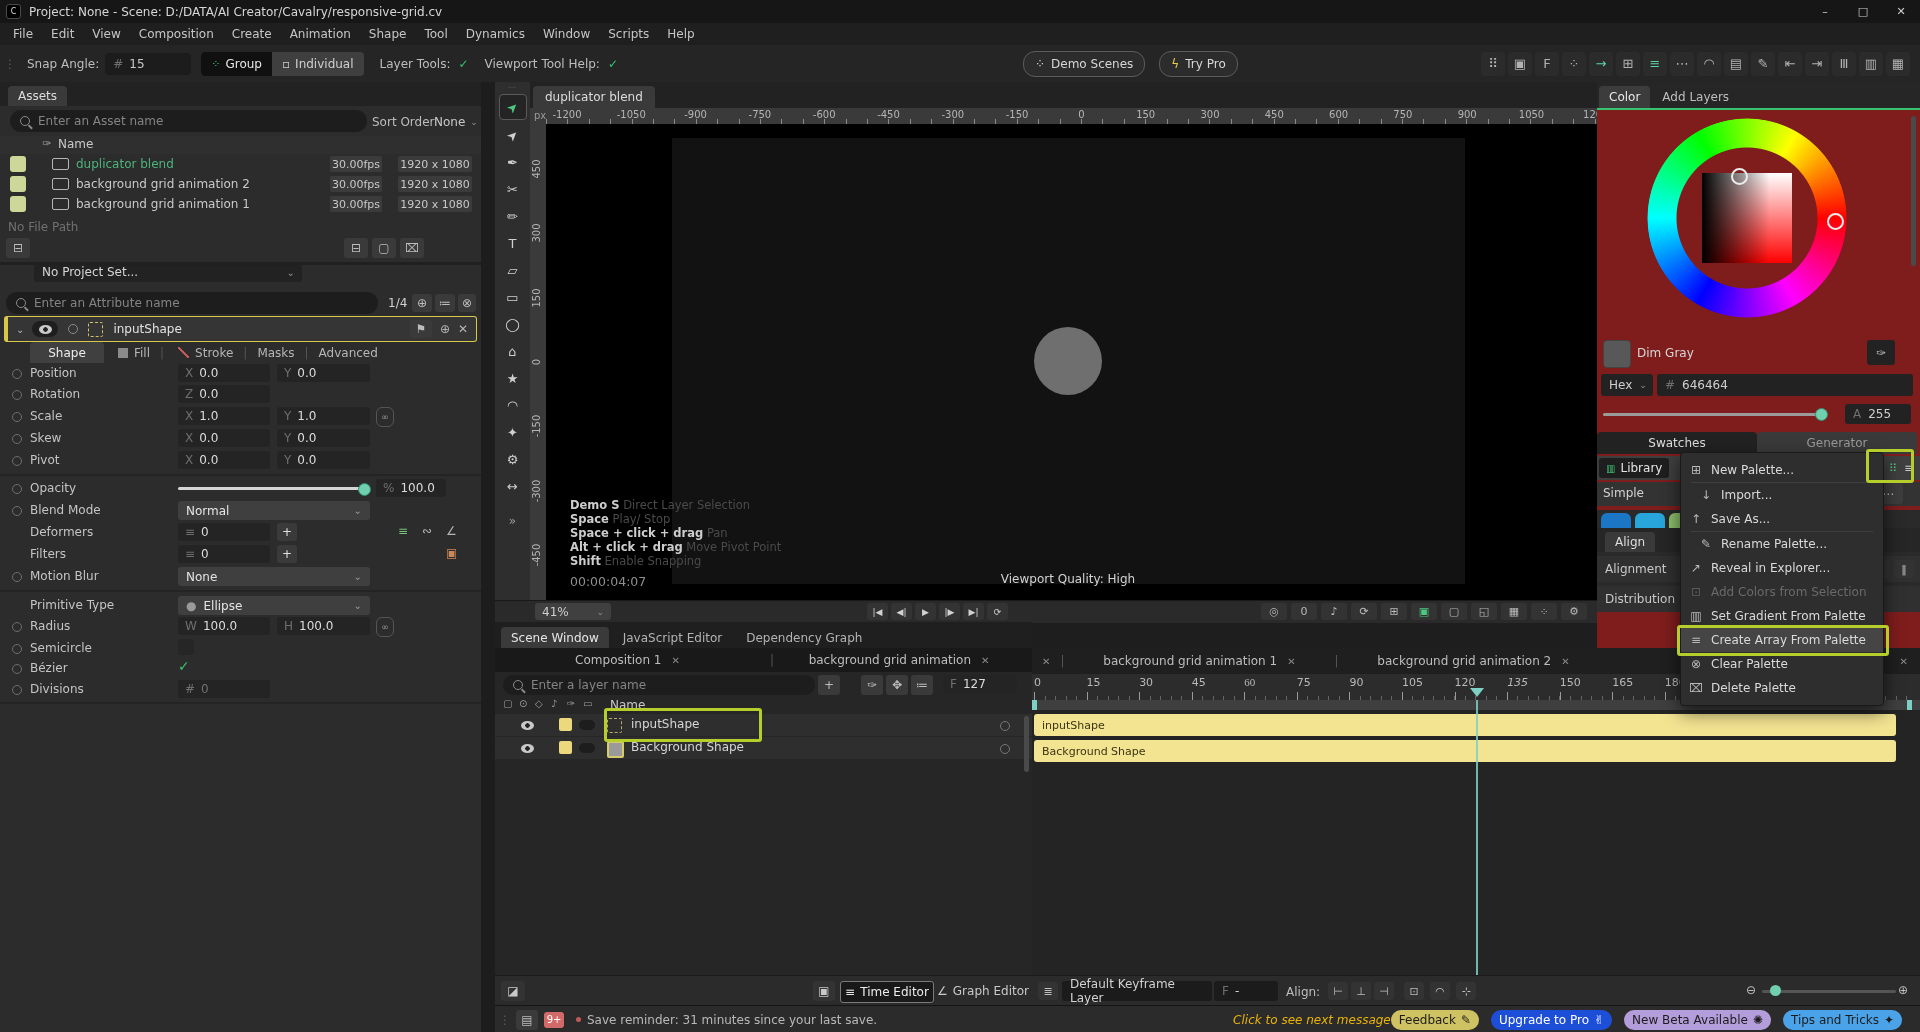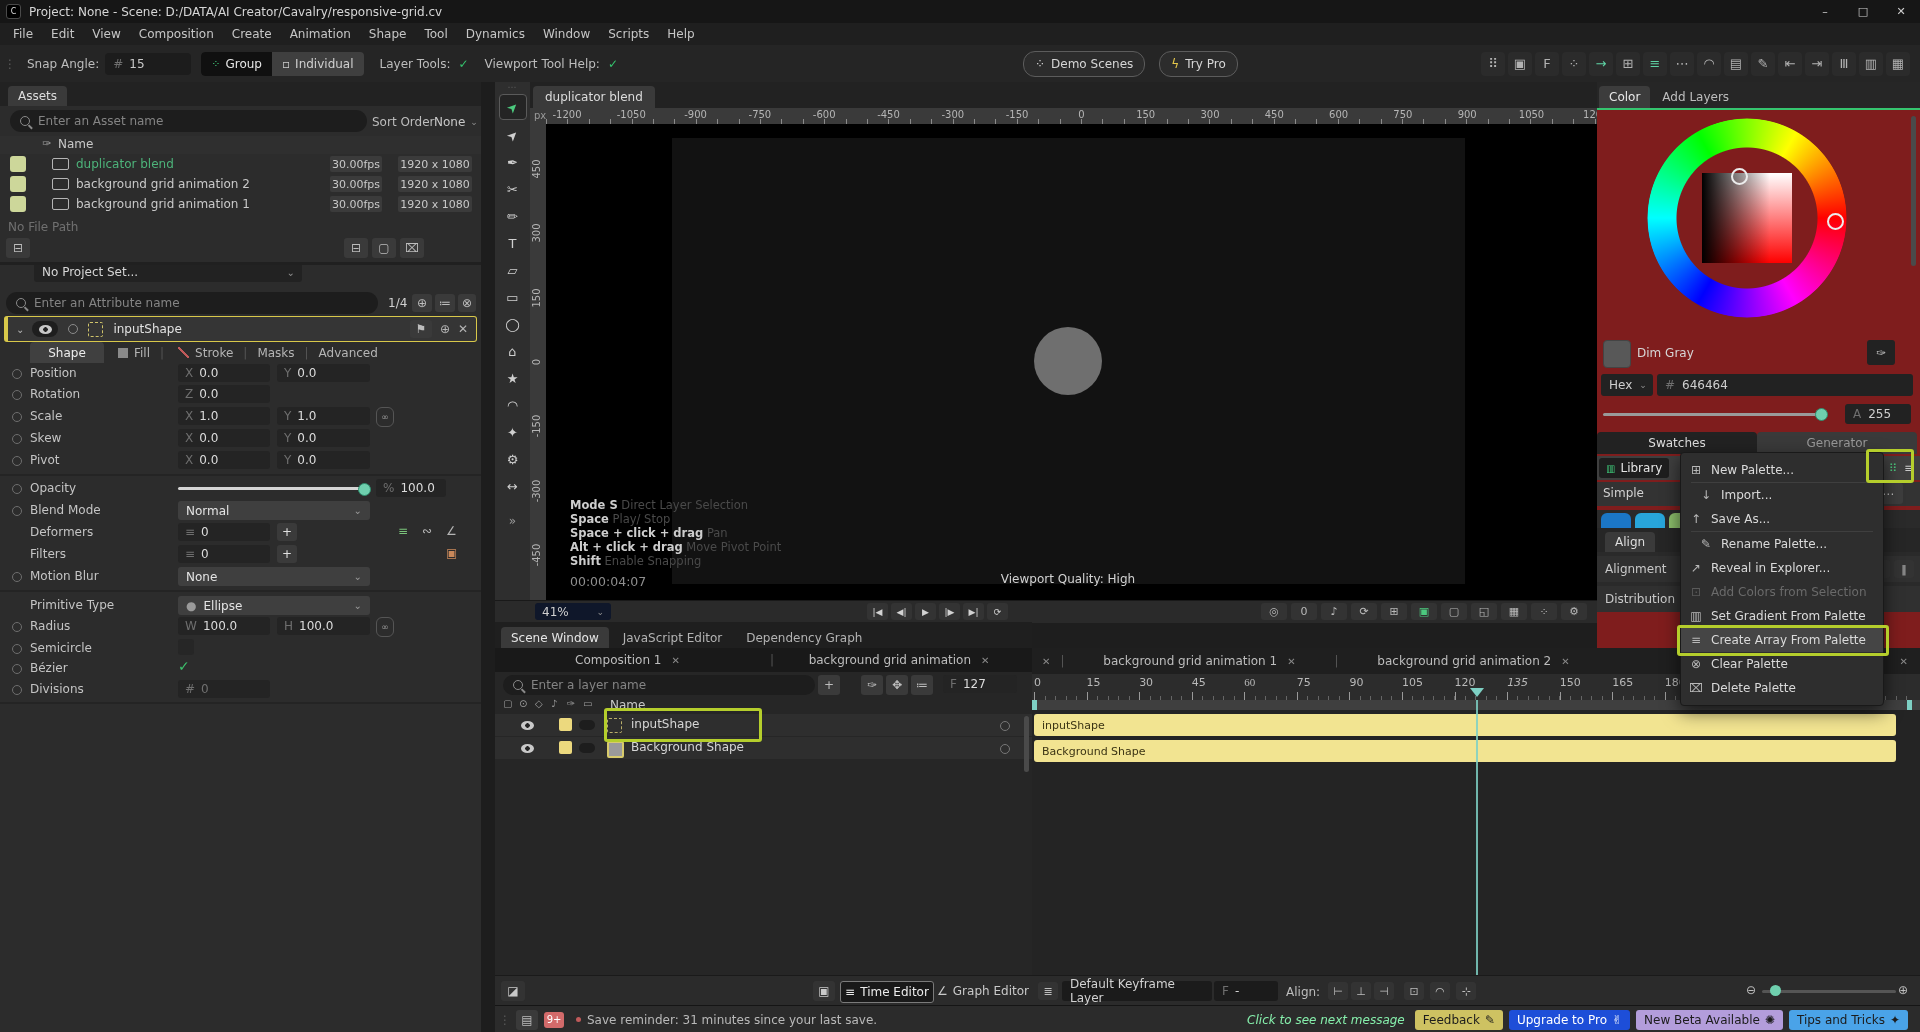--- a/index.html
+++ b/index.html
@@ -94,21 +94,21 @@
 .vlab{position:absolute;left:1px;transform:translateY(-50%);font-size:10px;color:#b5b5b5;writing-mode:vertical-rl;transform:translateY(-50%) rotate(180deg)}
 .canvas{left:546px;top:124px;width:1051px;height:476px;background:#000;overflow:hidden}
 .comprect{position:absolute;left:126px;top:14px;width:793px;height:446px;background:#121212}
 .circle{position:absolute;left:488px;top:203px;width:68px;height:68px;border-radius:50%;background:#6f6f6f}
 .hints{position:absolute;left:24px;top:374px;font-size:11.5px;line-height:14px}
 .hints b{color:#cdcdcd;font-weight:bold}
 .hints span{color:#4a4a4a}
 .timecode{position:absolute;left:24px;top:450px;color:#8f8f8f;font-size:12.5px}
 .vquality{position:absolute;left:397px;top:448px;width:250px;text-align:center;color:#d2d2d2}
 .vbottom{left:495px;top:600px;width:1102px;height:22px;background:#2a2a2a;border-top:1px solid #191919}
-.zoomsel{position:absolute;left:40px;top:2px;width:62px;height:17px;background:#0f172a;border-radius:3px;display:flex;align-items:center;padding:0 7px;color:#cfcfcf}
+.zoomsel{position:absolute;left:40px;top:2px;width:62px;height:17px;background:#404040;border-radius:3px;display:flex;align-items:center;padding:0 7px;color:#cfcfcf}
 .zoomsel .caret{margin-left:auto;color:#8f8f8f;font-size:9px}
 .transport{position:absolute;left:372px;top:2px;display:flex;gap:3px}
 .tbtn{width:21px;height:17px;display:flex;align-items:center;justify-content:center;color:#d2d2d2;font-size:9px;background:#333;border-radius:3px}
 .vctrls{position:absolute;right:10px;top:2px;display:flex;gap:4px}
 .vc{min-width:20px;height:17px;display:flex;align-items:center;justify-content:center;color:#b9b9b9;font-size:11px;background:#333;border-radius:3px;padding:0 3px}
 .vc.green{color:#4cc97e}
 
 
 .scenewin{left:495px;top:622px;width:537px;height:383px;background:#262626}
 .swtabs{height:26px;background:#1f1f1f;display:flex;align-items:flex-end;padding-left:6px;gap:4px}
@@ -150,22 +150,22 @@
 .small-field{position:absolute;top:5px;height:20px;background:#1b1b1b;border-radius:3px;display:flex;align-items:center;gap:6px;padding:0 8px;color:#d2d2d2}
 .aibtn{position:absolute;top:6px;width:20px;height:18px;background:#333;border-radius:3px;color:#bdbdbd;display:flex;align-items:center;justify-content:center;font-size:11px}
 .ztrack{position:absolute;left:730px;top:14px;width:134px;height:3px;background:#555;border-radius:2px}
 .zknob{position:absolute;left:738px;top:9px;width:11px;height:11px;border-radius:50%;background:#6fcfae}
 
 
 .statusbar{left:495px;top:1005px;width:1425px;height:27px;background:#2b2b2b;border-top:1px solid #151515;display:flex;align-items:center}
 .badge{background:#d26a6a;color:#fff;font-size:10px;border-radius:3px;height:16px;min-width:20px;display:flex;align-items:center;justify-content:center;margin:0 6px}
 .reddot{width:5px;height:5px;border-radius:50%;background:#c05a5a;margin:0 6px}
 .sbtext{color:#b9b9b9}
-.nextmsg{font-style:italic;color:#86efac;margin-right:10px}
-.sbtn{height:20px;border-radius:3px;display:flex;align-items:center;gap:5px;padding:0 8px;margin-right:6px;color:#1c1c1c;font-size:12px}
+.nextmsg{font-style:italic;color:#eab308;}
+.sbtn{height:20px;border-radius:10px;display:flex;align-items:center;gap:5px;padding:0 8px;margin-right:12px;color:#1c1c1c;font-size:12px}
 .sbtn.feedback{background:#cec262}
 .sbtn.upgrade{background:#1d4ed8;color:#fff}
 .sbtn.beta{background:#b39ddb}
 .sbtn.tips{background:#4aa3e8}
 
 
 .rpanel{left:1597px;top:82px;width:323px;height:566px;background:#7f1d1d}
 .rtabs{height:26px;background:#262626;display:flex;align-items:flex-end;padding-left:2px;gap:2px}
 .rtab{height:22px;display:flex;align-items:center;padding:0 10px;color:#bdbdbd}
 .rtab.active{background:#3c3c3c;color:#e8e8e8;border-radius:4px 4px 0 0}
@@ -614,21 +614,21 @@
         <span class="vlab" style="top: 302.2px;">-150</span>
         <span class="vlab" style="top: 366.5px;">-300</span>
         <span class="vlab" style="top: 430.8px;">-450</span>
       </div>
   </div>
   <div class="canvas abs">
     <div class="comprect"></div>
     <div class="circle"></div>
     <div class="hints">
 
-    <div class="hintline"><b>Mode S</b> <span>Direct Layer Selection</span></div>
+    <div class="hintline"><b>Demo S</b> <span>Direct Layer Selection</span></div>
         <div class="hintline"><b>Space</b> <span>Play/ Stop</span></div>
         <div class="hintline"><b>Space + click + drag</b> <span>Pan</span></div>
         <div class="hintline"><b>Alt + click + drag</b> <span>Move Pivot Point</span></div>
         <div class="hintline"><b>Shift</b> <span>Enable Snapping</span></div>
       </div>
     <div class="timecode">00:00:04:07</div>
     <div class="vquality">Viewport Quality: High</div>
   </div>
   <div class="vbottom abs">
     <div class="zoomsel">

